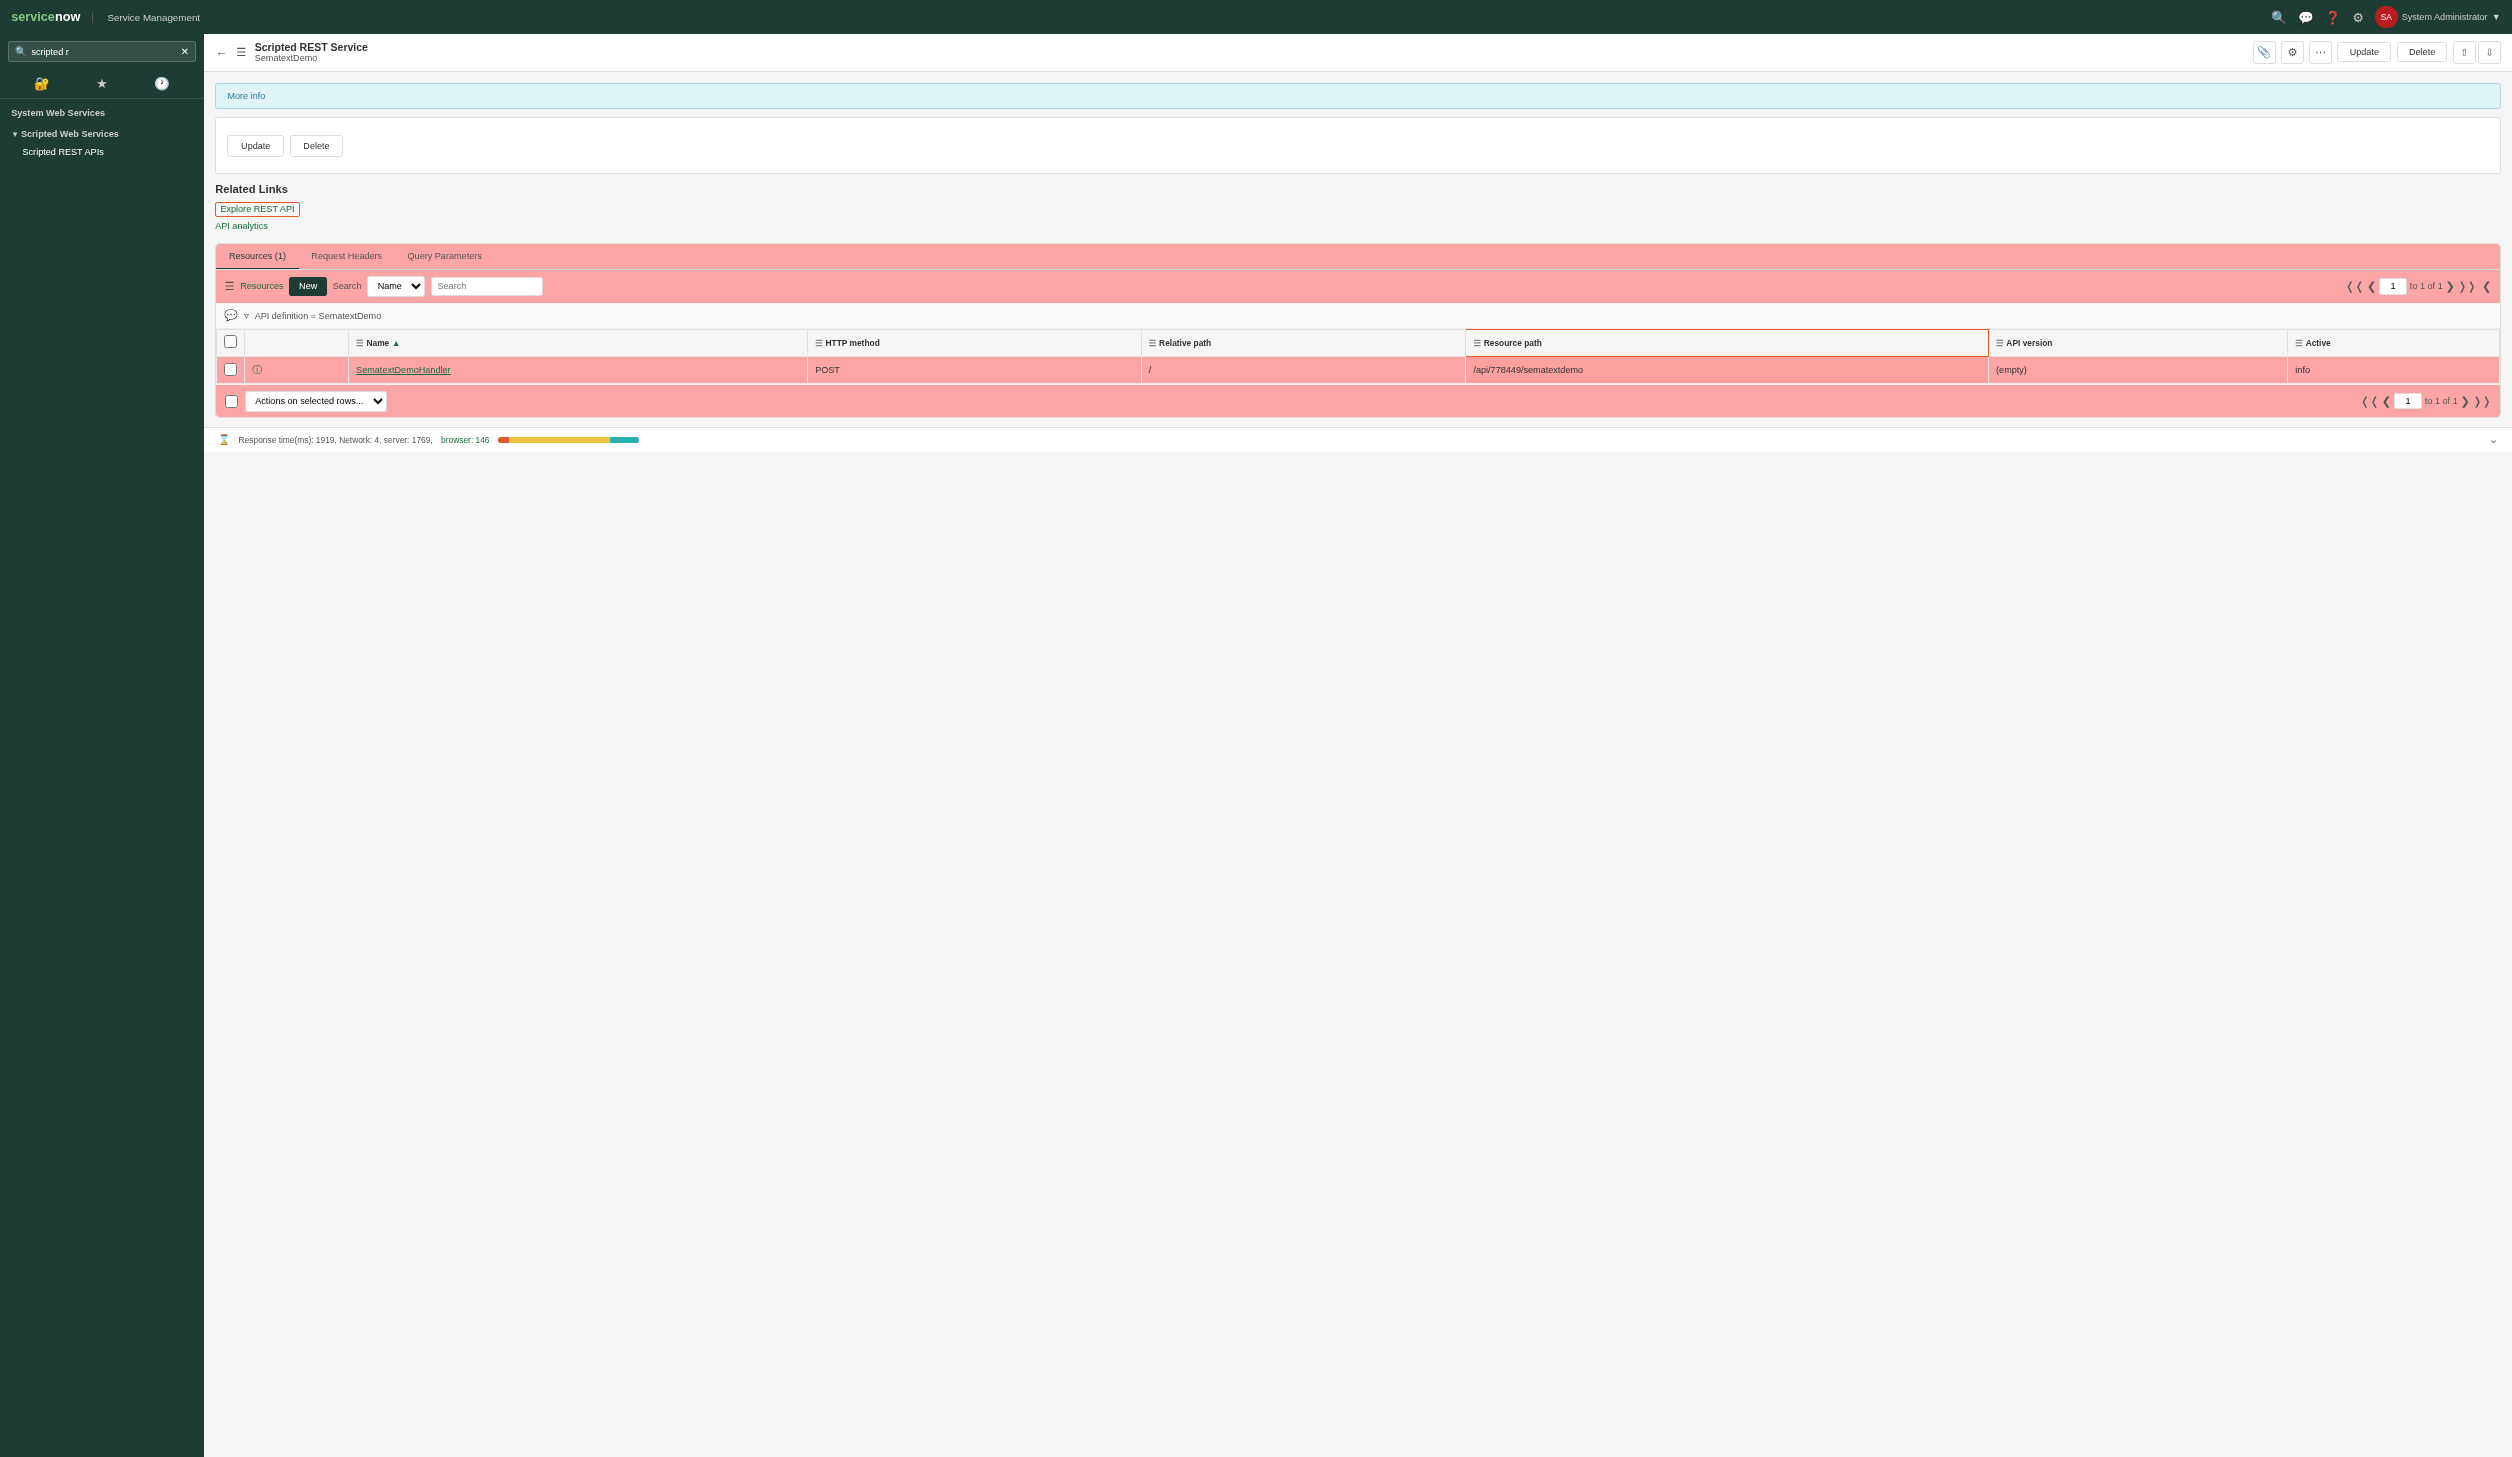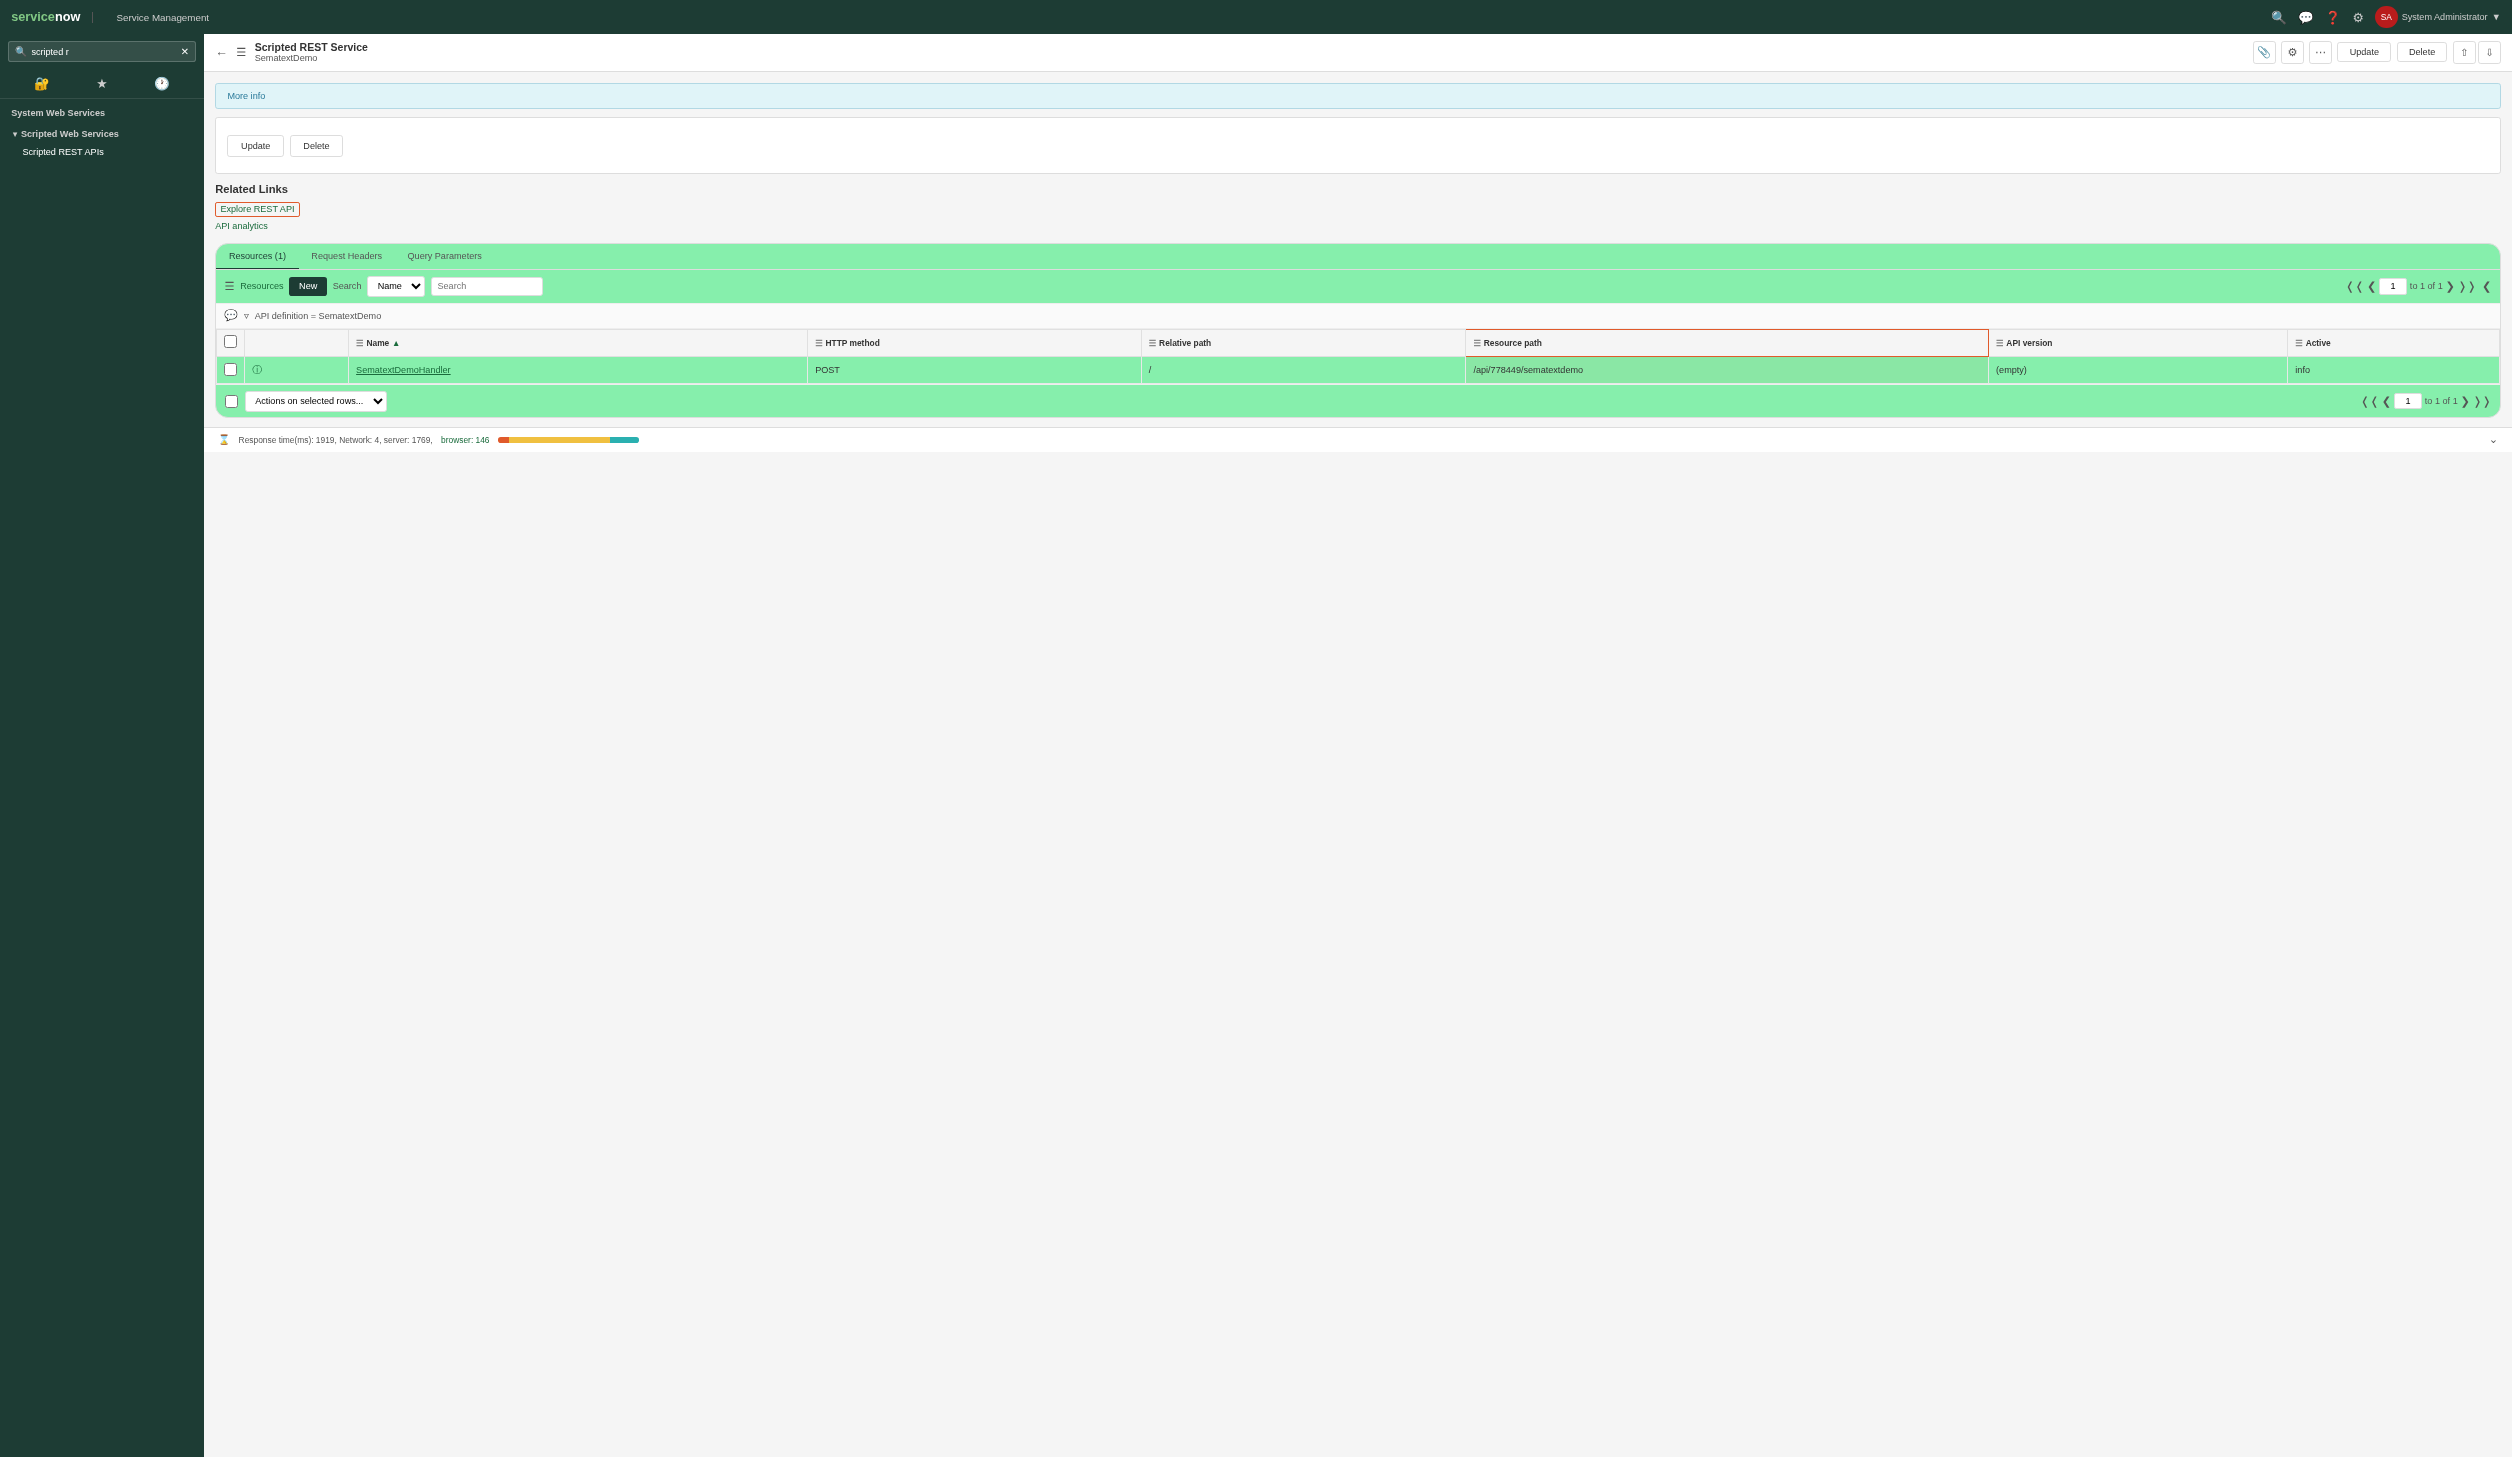--- a/index.html
+++ b/index.html
@@ -13,21 +13,21 @@
       align-items: center;
       padding: 0 11.2px;
       height: 34px;
       flex-shrink: 0;
       justify-content: space-between;
     }
     .top-nav-left { display: flex; align-items: center; gap: 8.4px; }
     .top-nav-logo { display: flex; align-items: center; gap: 5.6px; }
     .logo-text { font-size: 12.7px; font-weight: bold; color: white; }
     .logo-text span { color: #81c784; }
-    .app-title { font-size: 9.8px; color: #ccc; border-left: 0.7px solid #555; padding-left: 24px; margin-left: 2.8px; }
+    .app-title { font-size: 9.8px; color: #ccc; border-left: 0.7px solid #555; padding-left: 15px; margin-left: 2.8px; }
     .top-nav-right { display: flex; align-items: center; gap: 11.2px; }
     .nav-icon { color: #ccc; font-size: 12.7px; cursor: pointer; }
     .user-avatar { width: 22.5px; height: 22.5px; border-radius: 50%; background: #b91c1c; display: flex; align-items: center; justify-content: center; font-size: 8.4px; color: white; overflow: hidden; }
     .user-info { display: flex; align-items: center; gap: 4.2px; color: #ccc; font-size: 9.1px; cursor: pointer; }
 
     
     .main-layout { display: flex; flex: 1; overflow: hidden; }
 
     
     .sidebar {
@@ -122,21 +122,21 @@
     .related-link { display: block; color: #1a6b3c; font-size: 9.1px; text-decoration: none; margin-bottom: 4.2px; cursor: pointer; }
     .related-link.highlighted {
       display: inline-block;
       border: 1.4px solid #e05a2b;
       padding: 1.4px 4.2px;
       border-radius: 2.1px;
       color: #1a6b3c;
     }
 
     
-    .tabs-container { margin: 0 11.2px 8.4px; background: #86efac; border: 0.7px solid #ddd; border-radius: 13px; }
+    .tabs-container { margin: 0 11.2px 8.4px; background: #fca5a5; border: 0.7px solid #ddd; border-radius: 5px; }
     .tabs-header { display: flex; border-bottom: 0.7px solid #ddd; }
     .tab { padding: 7px 12.7px; font-size: 9.1px; color: #555; cursor: pointer; border-bottom: 1.4px solid transparent; }
     .tab.active { color: #1d3c34; border-bottom: 1.4px solid #1d3c34; font-weight: 500; }
 
     
     .table-toolbar {
       display: flex;
       align-items: center;
       padding: 5.6px 8.4px;
       gap: 5.6px;

